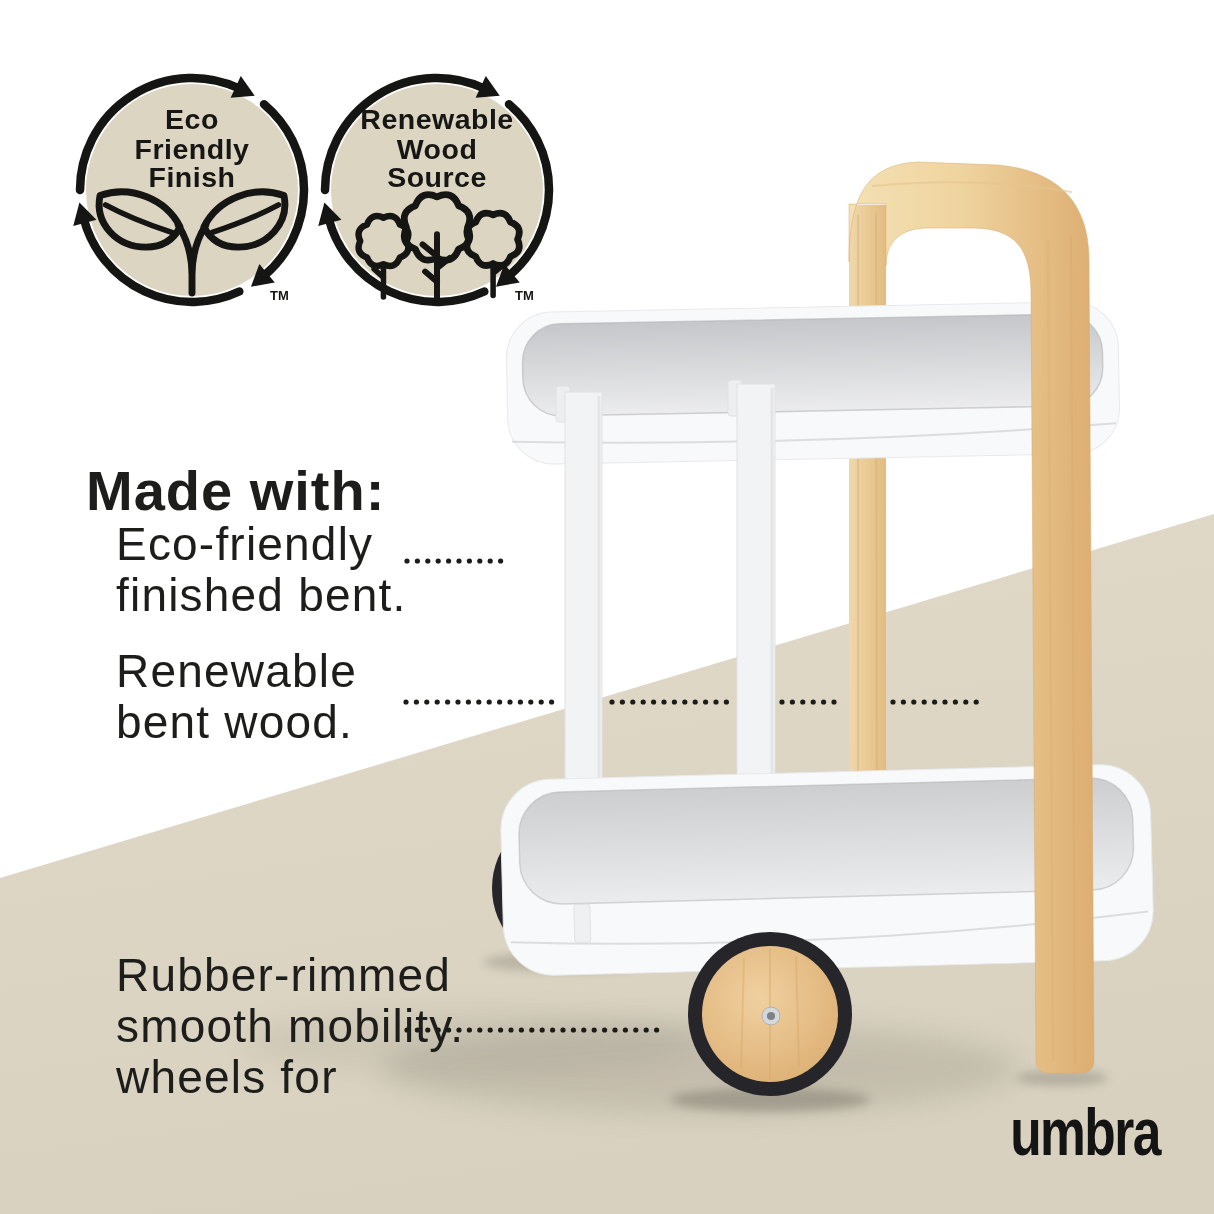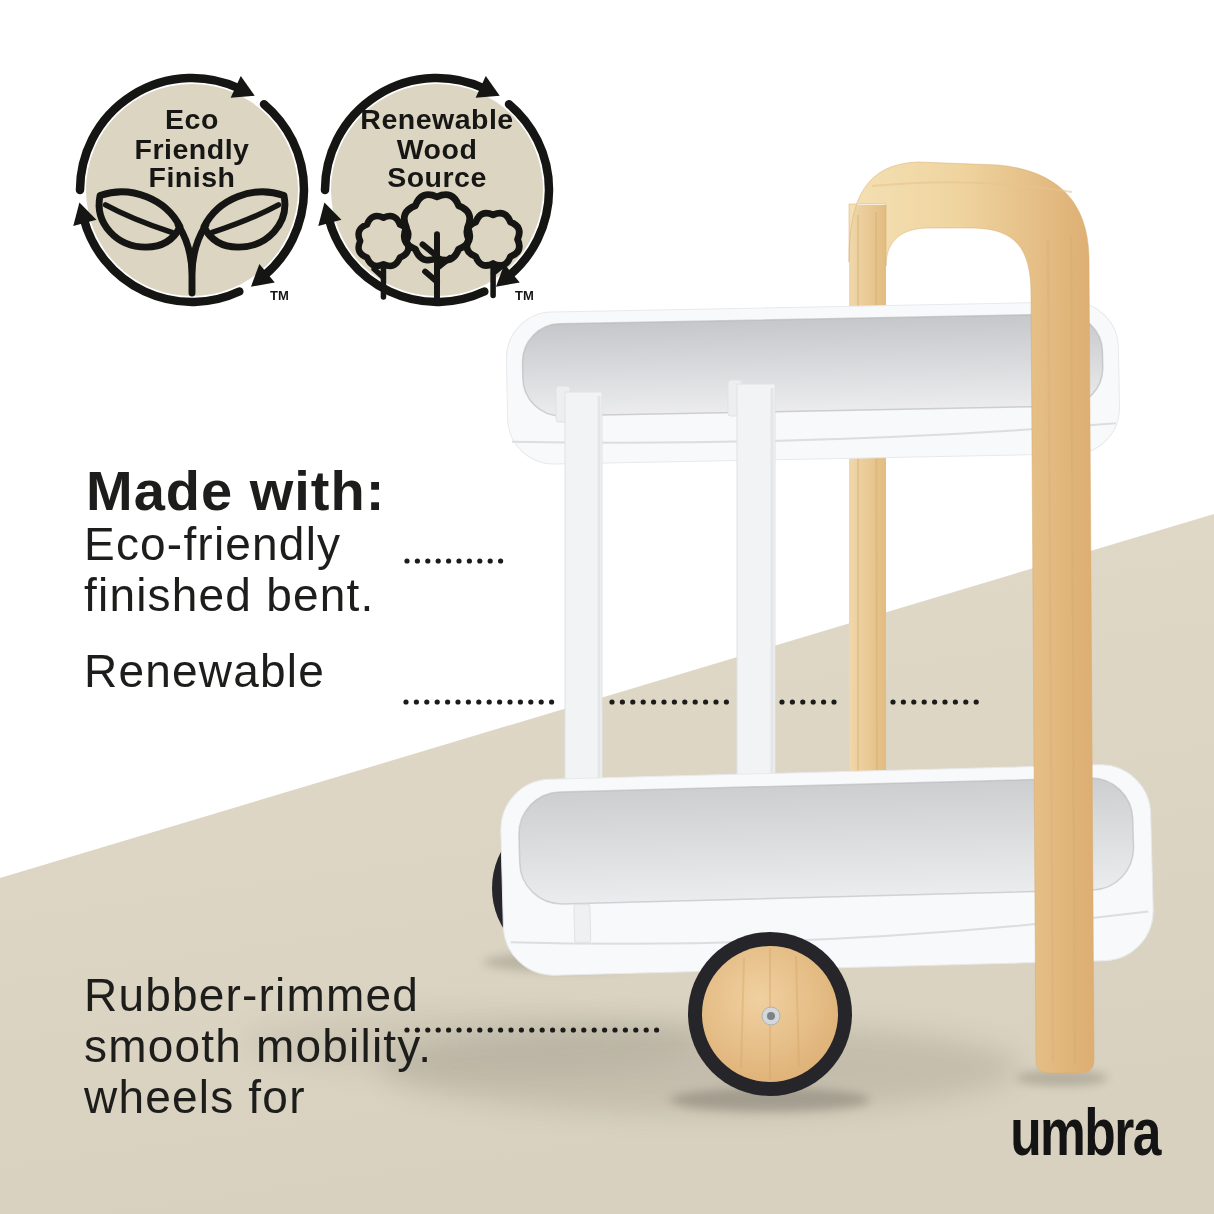--- a/index.html
+++ b/index.html
@@ -2,24 +2,24 @@
 <html><head>
 <meta charset="utf-8">
 <style>
   html,body{margin:0;padding:0;}
   body{width:1214px;height:1214px;position:relative;overflow:hidden;background:#ffffff;
        font-family:"Liberation Sans",sans-serif;color:#1d1d1b;}
   .stage{position:absolute;inset:0;width:1214px;height:954px;}
   svg{display:block;}
   .txt{position:absolute;white-space:nowrap;color:#1d1d1b;}
   .heading{left:86px;top:458px;font-size:56px;font-weight:700;letter-spacing:1px;}
-  .feature{font-size:46px;font-weight:400;letter-spacing:1.2px;line-height:51px;}
+  .feature{font-size:46px;font-weight:400;letter-spacing:1.2px;line-height:51px;margin-left:32px;}
   .f1{left:84px;top:519px;}
   .f2{left:84px;top:646px;}
-  .f3{left:84px;top:970px;}
+  .f3{left:84px;top:950px;}
   .logo{right:54px;top:1094px;font-size:66px;font-weight:700;letter-spacing:-2px;
         transform:scaleX(.78);transform-origin:right center;color:#141414;}
 </style>
 </head>
 <body>
 
 <div class="stage">
 <svg width="1214" height="1214" viewBox="0 0 1214 1214">
   <defs>
     <linearGradient id="gWood" x1="0" y1="0" x2="1" y2="0">
@@ -188,20 +188,21 @@
 
 <div class="txt heading">Made with:</div>
 
 <div class="txt feature f1">
   <div>Eco-friendly</div>
   <div>finished bent.</div>
 </div>
 
 <div class="txt feature f2">
   <div>Renewable</div>
+  <div>bent wood.</div>
 </div>
 
 <div class="txt feature f3">
   <div>Rubber-rimmed</div>
   <div>smooth mobility.</div>
   <div>wheels for</div>
 </div>
 
 <div class="txt logo">umbra</div>
 

